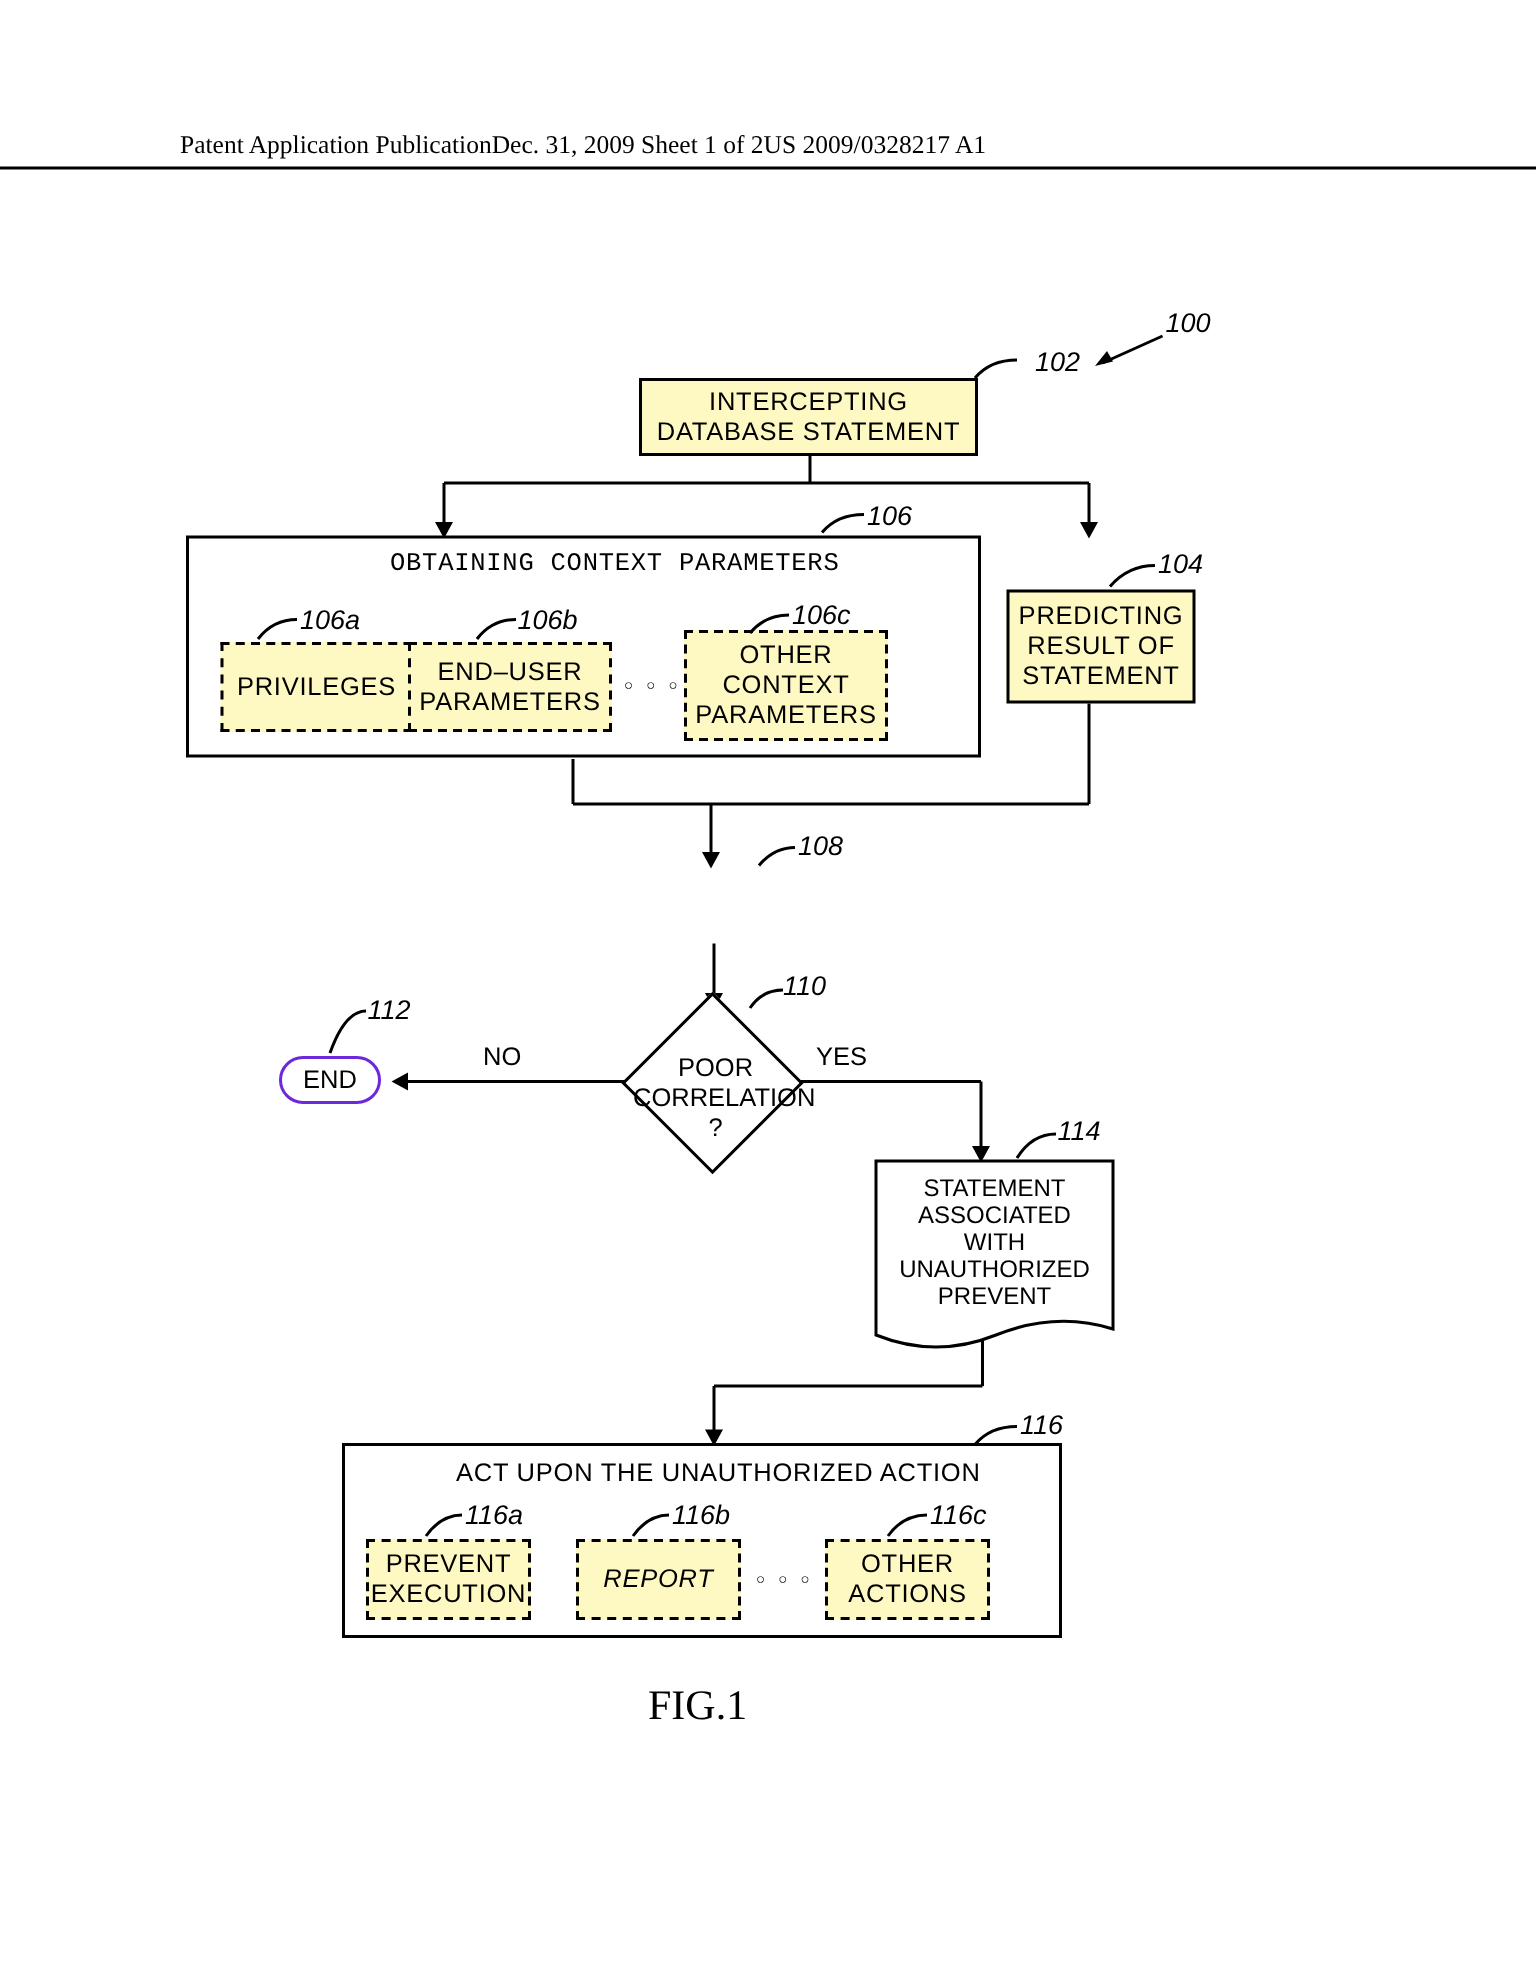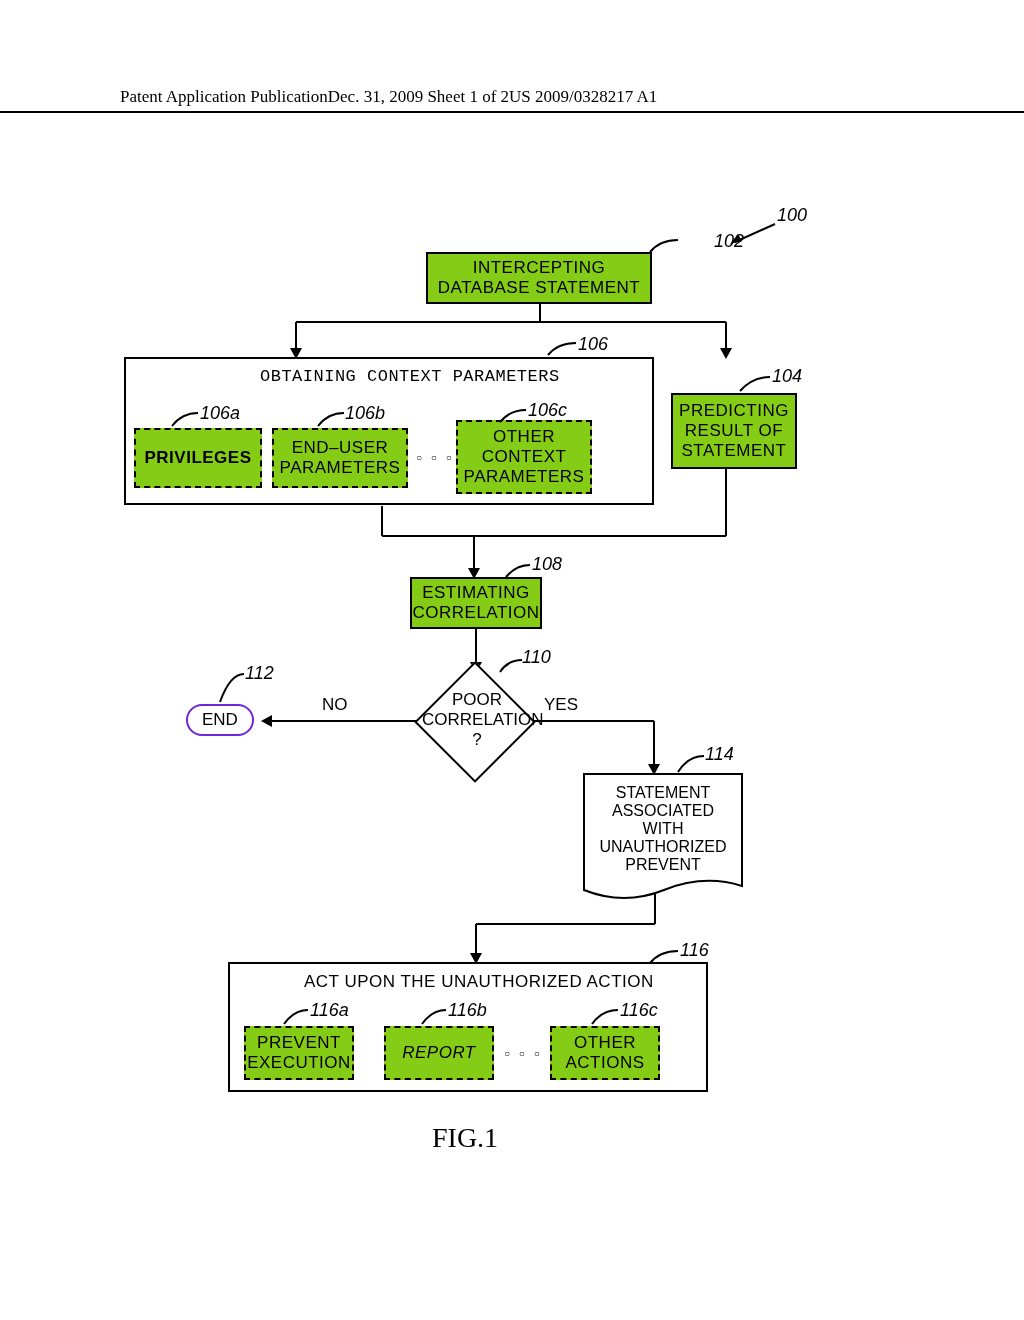--- a/index.html
+++ b/index.html
@@ -25,21 +25,21 @@
   .diagram {
     position: absolute;
     top: 150px;
     left: 130px;
     width: 750px;
     height: 1060px;
   }
   .box {
     position: absolute;
     border: 2px solid #000;
-    background: #84cc16;
+    background: #fef9c3;
     text-align: center;
     font-family: Arial, Helvetica, sans-serif;
     font-size: 17px;
     display: flex;
     align-items: center;
     justify-content: center;
     flex-direction: column;
     padding: 4px 8px;
     letter-spacing: 0.5px;
   }
@@ -75,20 +75,21 @@
     position: absolute;
     transform: rotate(45deg);
     border: 2px solid #000;
     background: #fff;
   }
   .diamond-text {
     position: absolute;
     font-family: Arial, Helvetica, sans-serif;
     font-size: 17px;
     text-align: center;
+    margin-top: 12px;
   }
   .dots {
     position: absolute;
     font-family: Arial, Helvetica, sans-serif;
     font-size: 10px;
     letter-spacing: 3px;
   }
   .fig-label {
     position: absolute;
     font-family: "Times New Roman", serif;
@@ -114,42 +115,42 @@
   <div class="ref-label" style="left:647px; top:55px;">100</div>
   <svg class="line" style="left:600px; top:64px;" width="45" height="30">
     <line x1="45" y1="10" x2="5" y2="28" stroke="#000" stroke-width="2"></line>
     <polygon points="0,30 12,27 8,20" fill="#000"></polygon>
   </svg>
 
   <div class="box" style="left:296px; top:102px; width:226px; height:52px;">
     <span>INTERCEPTING</span>
     <span>DATABASE  STATEMENT</span>
   </div>
-  <div class="ref-label" style="left:584px; top:81px;">102</div>
+  <div class="ref-label" style="left:560px; top:81px;">102</div>
   <svg class="line" style="left:520px; top:90px;" width="28" height="14">
     <path d="M0,12 Q10,0 28,0" fill="none" stroke="#000" stroke-width="2"></path>
   </svg>
 
   <svg class="line" style="left:166px; top:154px;" width="430" height="55">
     <line x1="244" y1="0" x2="244" y2="18" stroke="#000" stroke-width="2"></line>
     <line x1="0" y1="18" x2="430" y2="18" stroke="#000" stroke-width="2"></line>
     <line x1="0" y1="18" x2="0" y2="48" stroke="#000" stroke-width="2"></line>
     <polygon points="0,55 -6,44 6,44" fill="#000"></polygon>
     <line x1="430" y1="18" x2="430" y2="48" stroke="#000" stroke-width="2"></line>
     <polygon points="430,55 424,44 436,44" fill="#000"></polygon>
   </svg>
 
   <div class="outer-box" style="left:-6px; top:207px; width:530px; height:148px;"></div>
   <div style="position:absolute; left:130px; top:217px; font-family:Liberation Mono, monospace; font-size:17px; letter-spacing:0.5px;">OBTAINING  CONTEXT  PARAMETERS</div>
   <div class="ref-label" style="left:448px; top:184px;">106</div>
   <svg class="line" style="left:418px; top:193px;" width="28" height="14">
     <path d="M0,12 Q10,0 28,0" fill="none" stroke="#000" stroke-width="2"></path>
   </svg>
 
-  <div class="box dashed-box" style="left:4px; top:278px; width:128px; height:60px;font-weight:bold;">
+  <div class="box dashed-box" style="left:17px; top:278px; width:128px; height:60px;">
     <span>PRIVILEGES</span>
   </div>
   <div class="ref-label" style="left:70px; top:253px;">106a</div>
   <svg class="line" style="left:42px; top:263px;" width="26" height="15">
     <path d="M0,13 Q10,0 26,0" fill="none" stroke="#000" stroke-width="2"></path>
   </svg>
 
   <div class="box dashed-box" style="left:142px; top:278px; width:136px; height:60px;">
     <span>END–USER</span>
     <span>PARAMETERS</span>
@@ -182,24 +183,20 @@
   </svg>
 
   <svg class="line" style="left:252px; top:319px;" width="360" height="110">
     <line x1="344" y1="0" x2="344" y2="67" stroke="#000" stroke-width="2"></line>
     <line x1="0" y1="37" x2="0" y2="67" stroke="#000" stroke-width="2"></line>
     <line x1="0" y1="67" x2="344" y2="67" stroke="#000" stroke-width="2"></line>
     <line x1="92" y1="67" x2="92" y2="102" stroke="#000" stroke-width="2"></line>
     <polygon points="92,110 86,99 98,99" fill="#000"></polygon>
   </svg>
 
-  <div class="box" style="left:280px; top:427px; width:132px; height:52px;">
-    <span>ESTIMATING</span>
-    <span>CORRELATION</span>
-  </div>
   <div class="ref-label" style="left:402px; top:404px;">108</div>
   <svg class="line" style="left:376px; top:415px;" width="24" height="14">
     <path d="M0,12 Q10,0 24,0" fill="none" stroke="#000" stroke-width="2"></path>
   </svg>
 
   <svg class="line" style="left:340px; top:479px;" width="12" height="44">
     <line x1="6" y1="0" x2="6" y2="36" stroke="#000" stroke-width="2"></line>
     <polygon points="6,44 0,33 12,33" fill="#000"></polygon>
   </svg>
 

